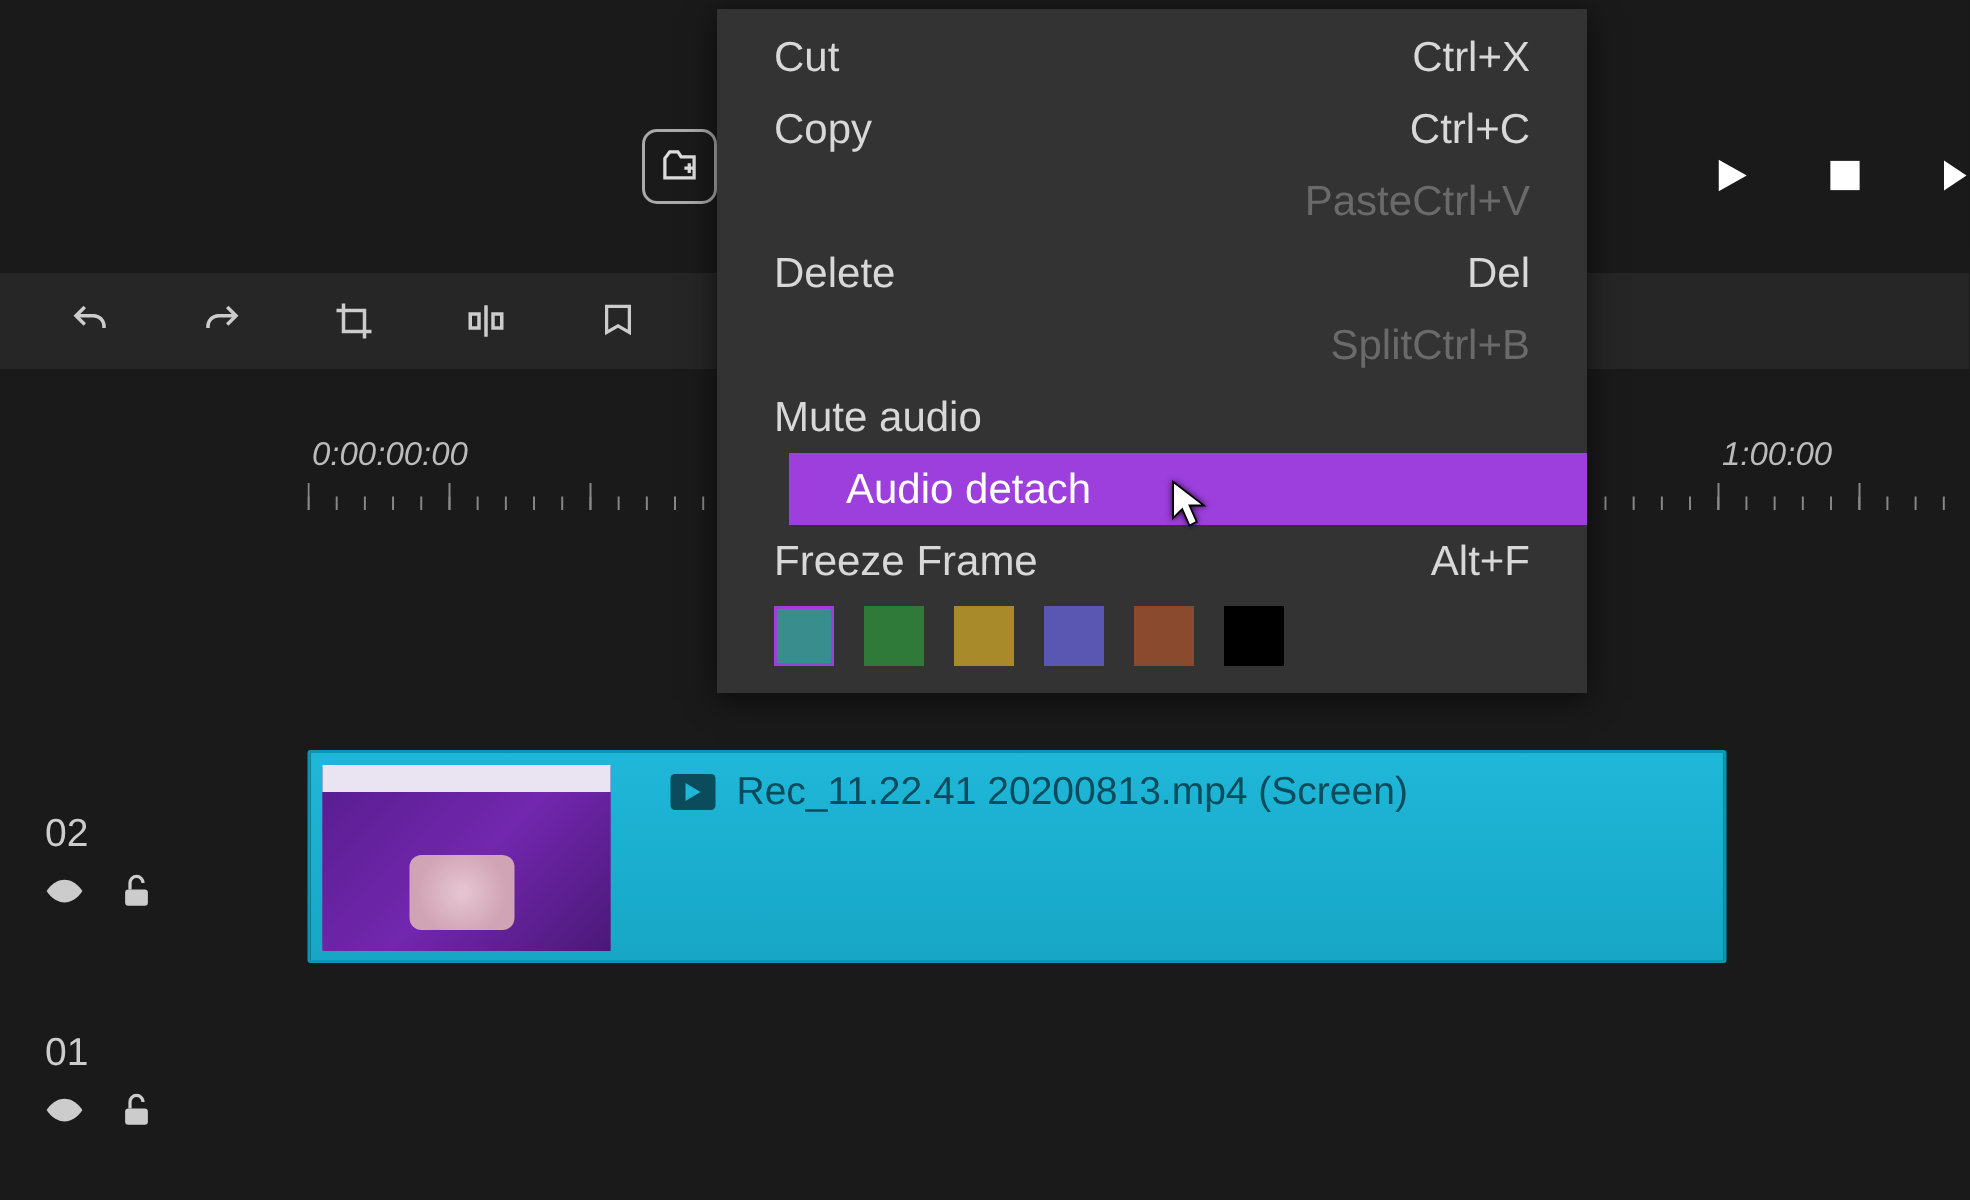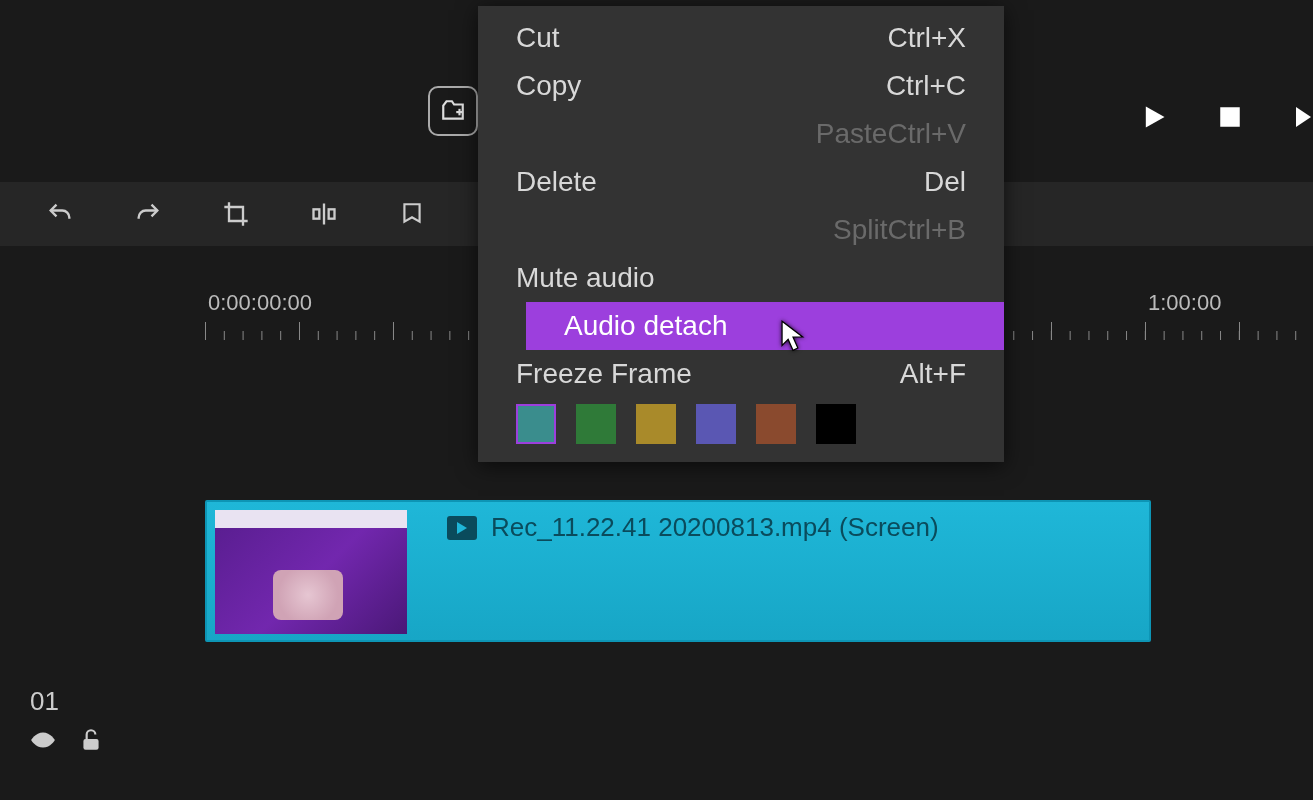--- a/index.html
+++ b/index.html
@@ -15,21 +15,21 @@
   .playback svg { fill:#fff; }
 
   
   .toolbar { position:absolute; top:182px; left:0; right:0; height:64px; background:#262626; display:flex; align-items:center; padding-left:40px; gap:48px; }
   .toolbar .tbtn { width:40px; height:40px; display:flex; align-items:center; justify-content:center; }
   .toolbar svg { stroke:#ccc; fill:none; stroke-width:2; }
 
   
   .ruler { position:absolute; top:290px; left:0; right:0; height:60px; }
   .ruler-labels { position:absolute; top:0; left:0; right:0; height:30px; }
-  .ruler-label { position:absolute; top:0; font-size:22px; color:#bbb; }
+  .ruler-label { position:absolute; top:0; font-size:22px; color:#bbb;font-style:italic; }
   .ticks { position:absolute; top:32px; left:205px; right:0; height:18px;
     background-image:
       linear-gradient(to right,#888 1px,transparent 1px),
       linear-gradient(to right,#888 1px,transparent 1px);
     background-size: 94px 100%, 18.8px 50%;
     background-repeat: repeat-x, repeat-x;
     background-position: 0 0, 0 100%;
   }
 
   
@@ -43,21 +43,21 @@
   .clip { position:absolute; left:205px; width:946px; top:140px; height:142px; background:linear-gradient(#1fb7d8,#17a6c6); border:2px solid #0d95b5; border-radius:2px; }
   .clip .thumb { position:absolute; left:8px; top:8px; width:192px; height:124px; background:#6d2aa3; border-radius:2px; display:flex; flex-direction:column; }
   .clip .thumb .bar { height:18px; background:#e9e3f2; }
   .clip .thumb .body { flex:1; background:linear-gradient(135deg,#5a1e91 0%,#7227ae 50%,#4a1877 100%); position:relative; }
   .clip .thumb .body::after{content:"";position:absolute;left:30%;top:40%;width:70px;height:50px;background:radial-gradient(circle,#e6c6d2 0%,#d0a3b5 70%);border-radius:8px;}
   .clip .label { position:absolute; left:240px; top:10px; font-size:26px; color:#0a4b5c; font-weight:500; display:flex; align-items:center; gap:14px; }
   .clip .label .picon { width:30px; height:24px; background:#0a4b5c; border-radius:3px; display:flex; align-items:center; justify-content:center; }
   .clip .label .picon::after{content:"";border-left:10px solid #1fb7d8;border-top:6px solid transparent;border-bottom:6px solid transparent;}
 
   
-  .ctx { position:absolute; left:478px; top:6px; width:526px; background:#333333; box-shadow:0 4px 20px rgba(0,0,0,.6); padding:8px 0 14px; z-index:50; }
+  .ctx { position:absolute; left:478px; top:6px; width:580px; background:#333333; box-shadow:0 4px 20px rgba(0,0,0,.6); padding:8px 0 14px; z-index:50; }
   .ctx .item { display:flex; justify-content:space-between; align-items:center; padding:8px 38px; font-size:28px; color:#d8d8d8; cursor:pointer; }
   .ctx .item.disabled { color:#6a6a6a;justify-content:flex-end; }
   .ctx .item.highlight { background:#9c3fdd; color:#fff;margin-left:48px; }
   .ctx .item .sc { color:inherit; }
   .ctx .swatches { display:flex; gap:20px; padding:6px 38px 4px; }
   .ctx .sw { width:40px; height:40px; border:2px solid transparent; }
   .ctx .sw.sel { border-color:#9c3fdd; }
 
   
   .cursor { position:absolute; left:780px; top:320px; z-index:60; }
@@ -135,20 +135,33 @@
 
 <div class="ruler">
   <div class="ruler-labels">
     <span class="ruler-label" style="left:208px">0:00:00:00</span>
     <span class="ruler-label" style="left:1148px">1:00:00</span>
   </div>
   <div class="ticks"></div>
 </div>
 
 <div class="tracks">
+  <div class="track-head" style="top:180px">
+    <div class="num">02</div>
+    <div class="icons">
+      <span class="ico"><svg viewBox="0 0 24 24">
+            <path d="M1 12s4-7 11-7 11 7 11 7-4 7-11 7S1 12 1 12z"></path>
+            <circle cx="12" cy="12" r="3"></circle>
+          </svg></span>
+      <span class="ico"><svg viewBox="0 0 24 24">
+            <rect x="5" y="11" width="14" height="10" rx="2"></rect>
+            <path d="M8 11V7a4 4 0 018 0" fill="none" stroke="#ccc" stroke-width="2"></path>
+          </svg></span>
+    </div>
+  </div>
 
   <div class="track-head" style="top:326px">
     <div class="num">01</div>
     <div class="icons">
       <span class="ico"><svg viewBox="0 0 24 24">
             <path d="M1 12s4-7 11-7 11 7 11 7-4 7-11 7S1 12 1 12z"></path>
             <circle cx="12" cy="12" r="3"></circle>
           </svg></span>
       <span class="ico"><svg viewBox="0 0 24 24">
             <rect x="5" y="11" width="14" height="10" rx="2"></rect>

